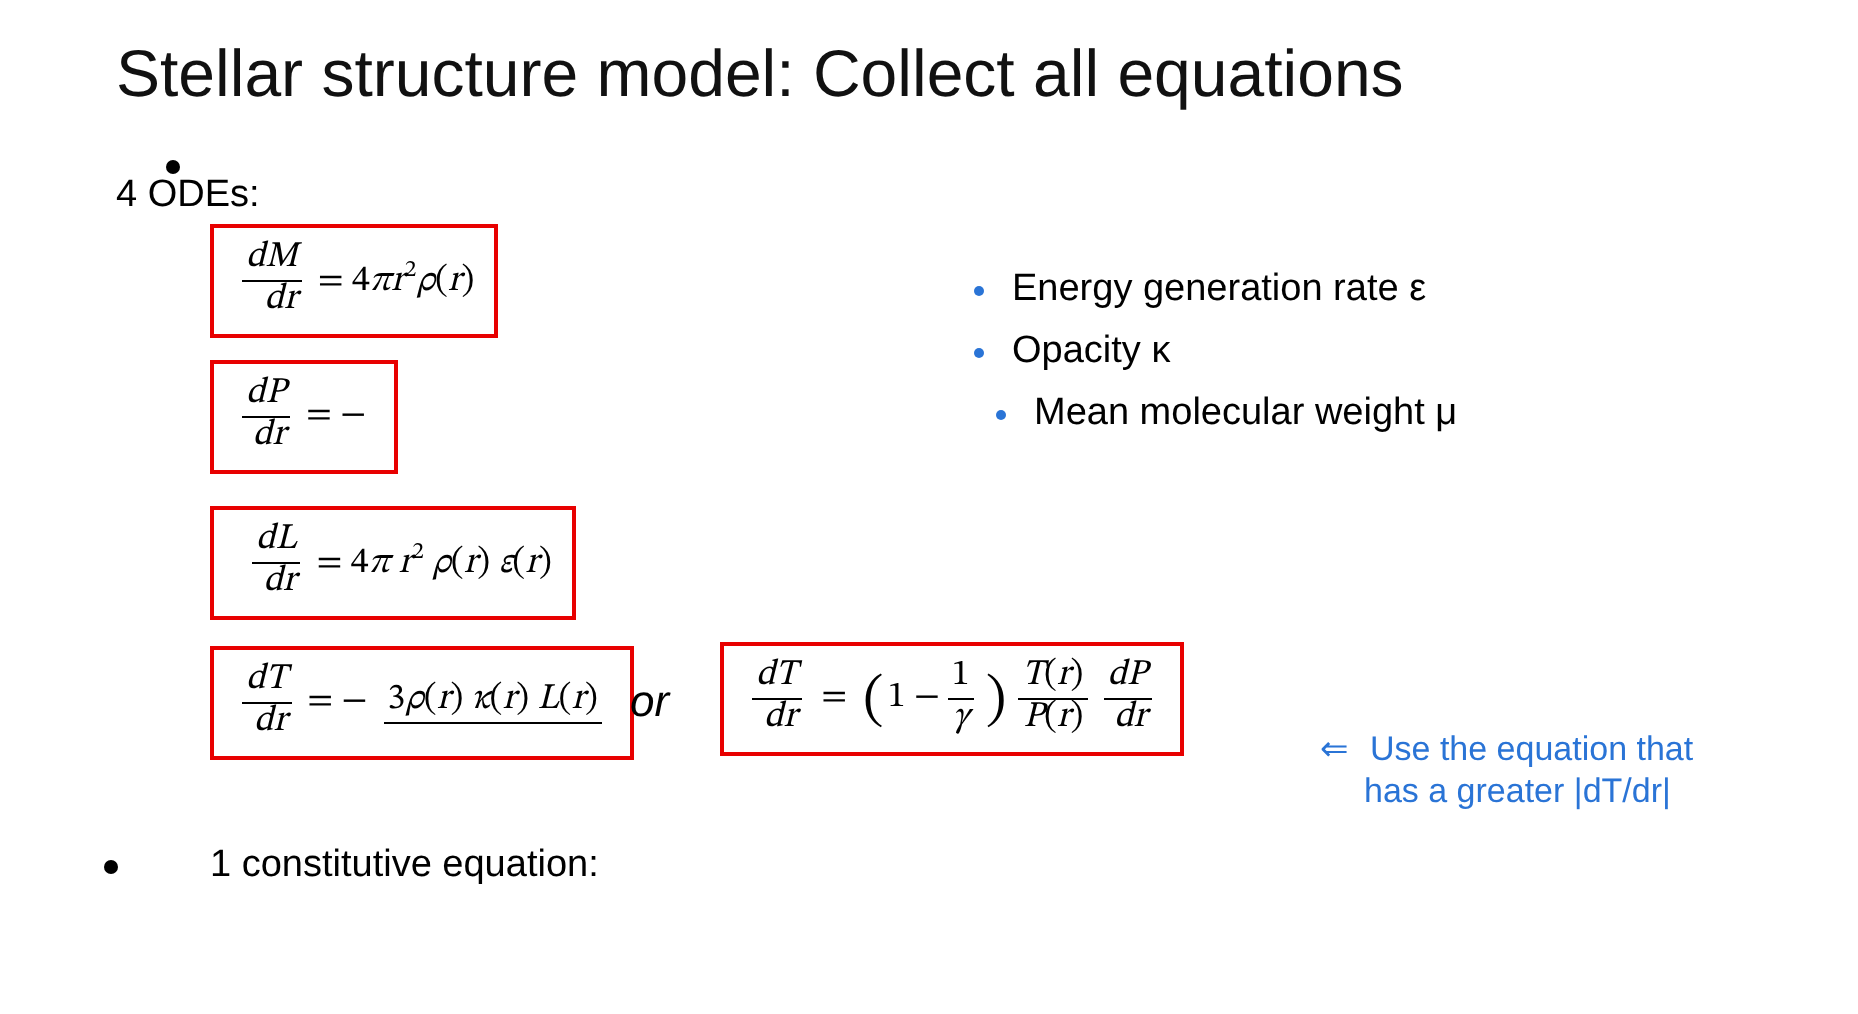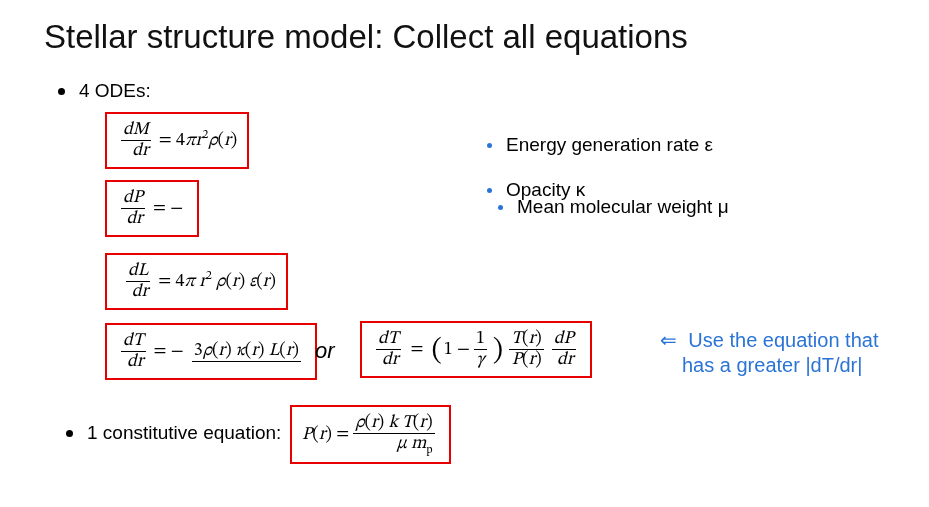--- a/index.html
+++ b/index.html
@@ -12,21 +12,21 @@
     background: #fff;
     overflow: hidden;
   }
   .slide {
     position: relative;
     width: 100%;
     height: 100%;
   }
   .title {
     position: absolute;
-    left: 44px;
+    left: 58px;
     top: 18px;
     font-size: 33px;
     color: #111;
   }
   .bullet-row {
     position: absolute;
     display: flex;
     align-items: center;
   }
   .black-dot {
@@ -78,43 +78,44 @@
   .sup { font-size: 0.65em; vertical-align: super; }
   .sub { font-size: 0.65em; vertical-align: sub; }
   .or-label {
     position: absolute;
     font-size: 22px;
     color: #000;
   }
   .hint {
     position: absolute;
     color: #2a74d6;
-    font-size: 20px;
+    font-size: 17px;
     line-height: 1.25;
+    margin-top: 36px;
   }
   .arrow {
     display: inline-block;
     margin-right: 6px;
   }
   .paren-big {
     font-size: 1.6em;
     line-height: 0;
     margin: 0 2px;
     position: relative;
     top: 2px;
   }
 </style>
 </head>
 <body>
 
 <div class="slide">
 
   <div class="title">Stellar structure model: Collect all equations</div>
 
-  <div class="bullet-row" style="left:58px; top:80px;">
+  <div class="bullet-row" style="left:58px; top:80px;flex-direction:column;">
     <span class="black-dot"></span>
     <span class="label-text">4 ODEs:</span>
   </div>
 
   <div class="eq-box" style="left:105px; top:112px;">
     <span class="eq">
       <span class="frac">
         <span class="num it">dM</span>
         <span class="it">dr</span>
       </span>
@@ -183,43 +184,34 @@
         <span class="num it">dP</span>
         <span class="it">dr</span>
       </span>
     </span>
   </div>
 
   <div class="bullet-row" style="left:487px; top:134px;">
     <span class="blue-dot"></span>
     <span class="label-text">Energy generation rate ε</span>
   </div>
-  <div class="bullet-row" style="left:487px; top:179px;justify-content:center;">
+  <div class="bullet-row" style="left:487px; top:165px;justify-content:center;">
     <span class="blue-dot"></span>
     <span class="label-text">Opacity κ</span>
   </div>
   <div class="bullet-row" style="left:498px; top:196px;">
     <span class="blue-dot"></span>
     <span class="label-text">Mean molecular weight μ</span>
   </div>
 
   <div class="hint" style="left:660px; top:328px;">
     <span class="arrow">⇐</span>
     <span>Use the equation that</span><br>
     <span style="margin-left:22px;">has a greater |dT/dr|</span>
   </div>
 
-  <div class="bullet-row" style="left:66px; top:422px;">
+  <div class="bullet-row" style="left:52px; top:422px;gap:32px;">
     <span class="black-dot"></span>
     <span class="label-text">1 constitutive equation:</span>
   </div>
 
-  <div class="eq-box" style="left:290px; top:405px;">
-    <span class="eq">
-      <span><span class="it">P</span>(<span class="it">r</span>) =</span>
-      <span class="frac" style="margin-left:4px;">
-        <span class="num"><span class="it">ρ</span>(<span class="it">r</span>) <span class="it">k T</span>(<span class="it">r</span>)</span>
-        <span><span class="it">μ m</span><span class="sub">p</span></span>
-      </span>
-    </span>
-  </div>
 
 </div>
 
 </body></html>

